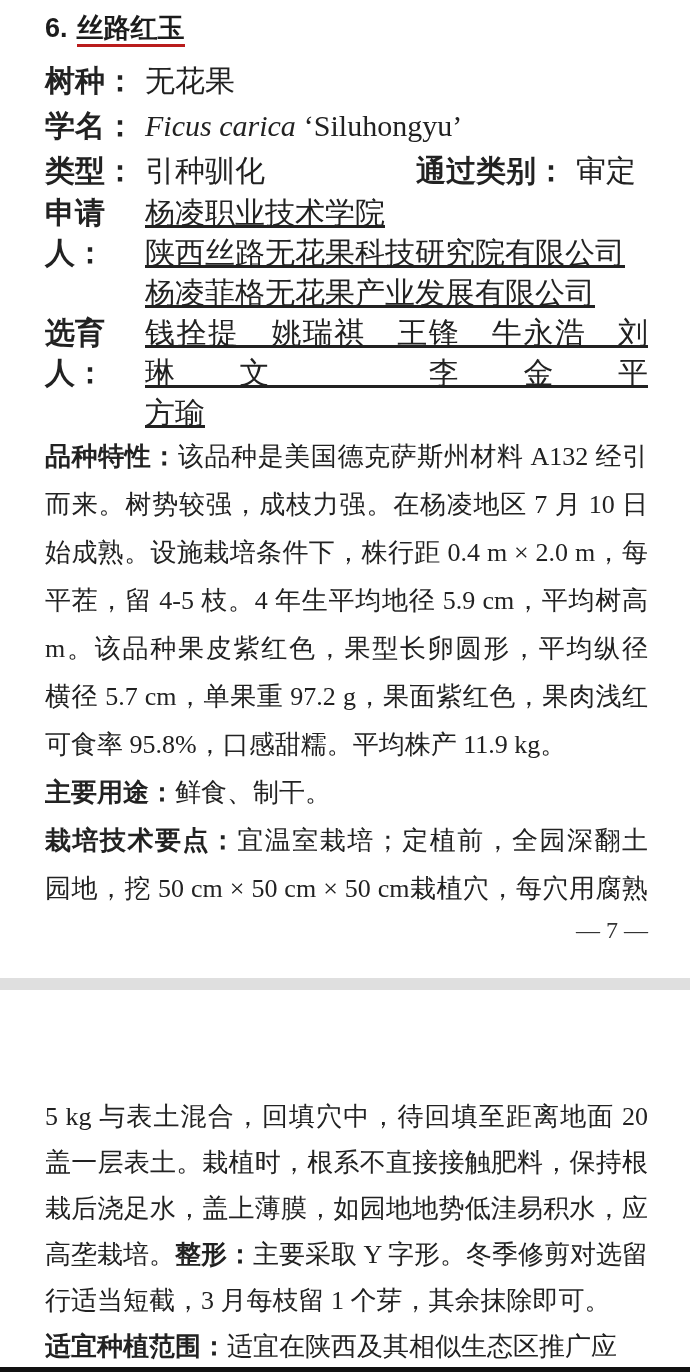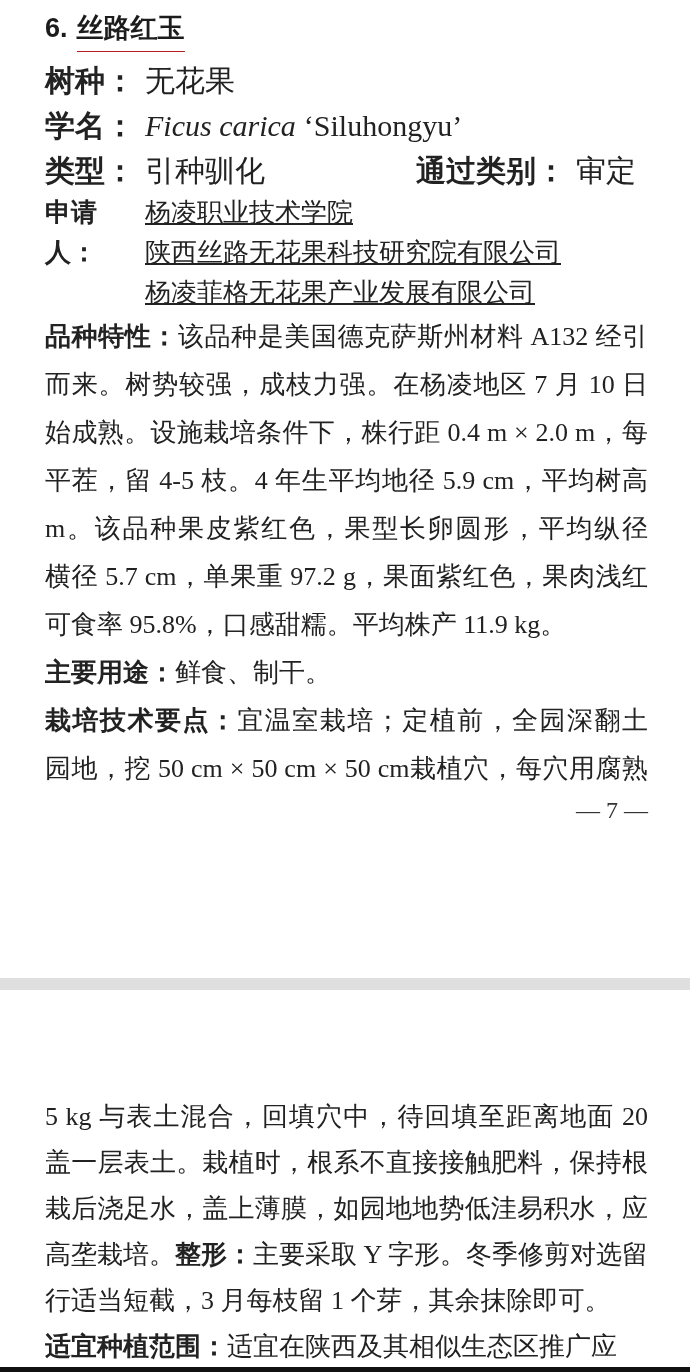--- a/index.html
+++ b/index.html
@@ -10,26 +10,26 @@
     color:#222222;
     font-family:"Liberation Serif","DejaVu Serif",serif;
   }
   .page1 { box-sizing:border-box; height:978px; padding:12px 42px 0 45px; overflow:hidden; }
   .heading {
     font-family:"Liberation Sans","DejaVu Sans",sans-serif;
     font-size:27px; font-weight:700; line-height:32px; margin-bottom:14px;
     color:#1c1c1c;
   }
   .heading .num { margin-right:9px; }
-  .heading .title { border-bottom:1px solid #b91c1c; padding-bottom:8px; }
+  .heading .title { border-bottom:3px solid #b91c1c; padding-bottom:1px; }
   .frow { font-size:30px; line-height:45px; white-space:nowrap; }
   .frow.between { display:flex; justify-content:space-between; }
   .frow.between .right-seg { margin-right:12px; }
   .flabel { font-weight:600; margin-right:10px; }
-  .fml { display:flex; font-size:26px; }
+  .fml { display:flex; font-size:30px; }
   .fml .lbl { flex:none; width:100px; line-height:40px; font-weight:600; }
   .fml .vals { flex:1;text-decoration:underline; }
   .fml .vals .vline { line-height:40px; }
   .sci-italic { font-style:italic; }
   .cultivar { margin-left:8px; }
   .pline { font-size:26px; line-height:48px; height:48px; overflow:hidden; }
   .just { text-align:justify; text-align-last:justify; }
   .plabel { font-weight:700; }
   .pagenum { font-size:24px; line-height:30px; margin-top:2px; text-align:right; color:#333333; }
   .sep { height:12px; background:#dfdfdf; }
@@ -62,20 +62,27 @@
 
   <div class="fml">
     <span class="lbl">申请人：</span>
     <span class="vals">
       <div class="vline">杨凌职业技术学院</div>
       <div class="vline">陕西丝路无花果科技研究院有限公司</div>
       <div class="vline">杨凌菲格无花果产业发展有限公司</div>
     </span>
   </div>
 
+  <div class="fml">
+    <span class="lbl">选育人：</span>
+    <span class="vals">
+      <div class="vline just">钱拴提　姚瑞祺　王锋　牛永浩　刘琳文　李金平</div>
+      <div class="vline">方瑜</div>
+    </span>
+  </div>
 
   <div class="pline just">
     <span class="plabel">品种特性：</span><span>该品种是美国德克萨斯州材料 A132 经引种选育</span>
   </div>
   <div class="pline just">而来。树势较强，成枝力强。在杨凌地区 7 月 10 日前后开</div>
   <div class="pline just">始成熟。设施栽培条件下，株行距 0.4 m × 2.0 m，每年基部</div>
   <div class="pline just">平茬，留 4-5 枝。4 年生平均地径 5.9 cm，平均树高 3.0-3.5</div>
   <div class="pline just">m。该品种果皮紫红色，果型长卵圆形，平均纵径 6.6 cm、</div>
   <div class="pline just">横径 5.7 cm，单果重 97.2 g，果面紫红色，果肉浅红色，</div>
   <div class="pline">可食率 95.8%，口感甜糯。平均株产 11.9 kg。</div>

